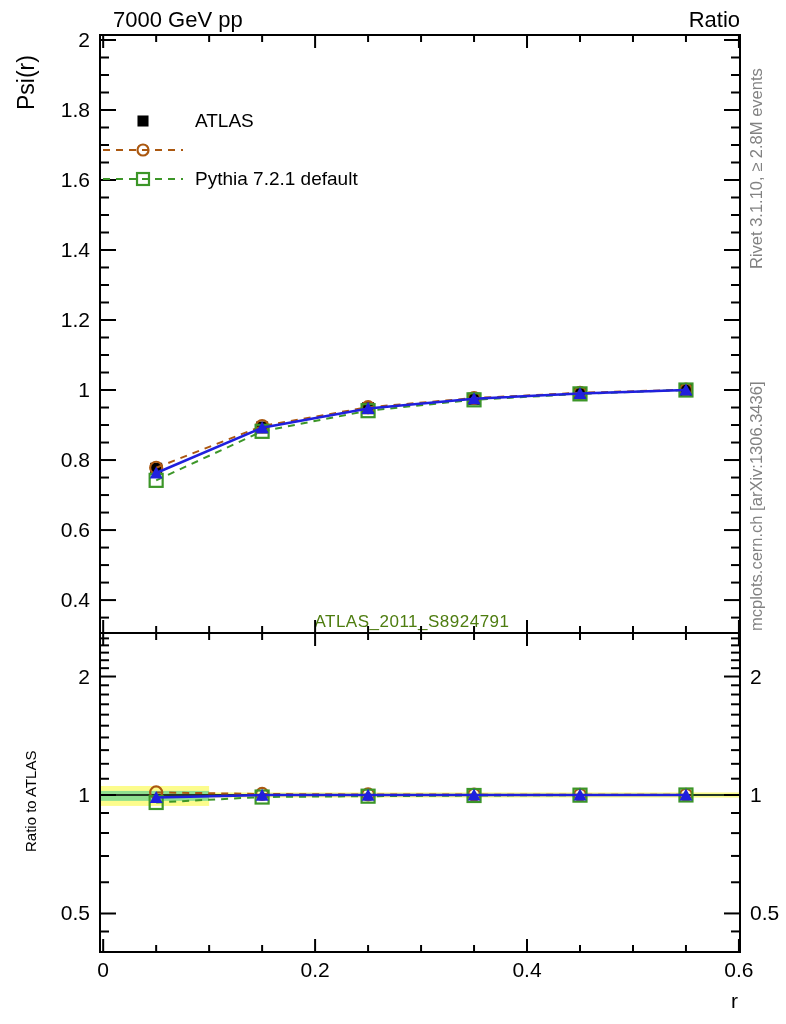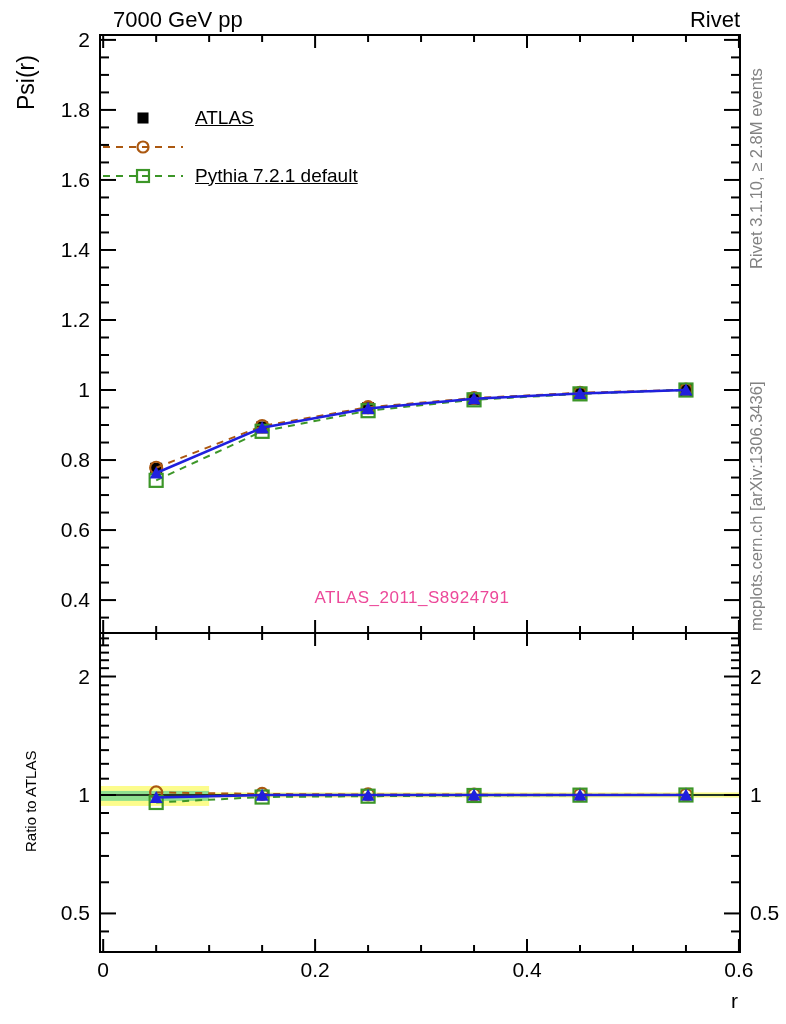--- a/index.html
+++ b/index.html
@@ -1,43 +1,43 @@
 <!DOCTYPE html>
 <html><head>
 <meta charset="utf-8">
 <style>
   html,body{margin:0;padding:0;background:#fff;}
   .page{position:relative;width:786px;height:1024px;background:#ffffff;
-        font-family:"Liberation Sans",sans-serif;color:#000;overflow:hidden;}
+        font-family:"Liberation Sans",sans-serif;color:#000;overflow:hidden;border-radius:27px;}
   #plot{position:absolute;left:0;top:0;}
   #plot text{font-family:"Liberation Sans",sans-serif;fill:#000;}
   .title-left{position:absolute;left:113px;top:7px;font-size:22px;}
   .title-right{position:absolute;right:46px;top:7px;font-size:22px;}
   .ylabel{position:absolute;left:13px;top:110px;font-size:23px;
           transform:rotate(-90deg);transform-origin:0 0;white-space:nowrap;}
   .ratio-ylabel{position:absolute;left:22px;top:852px;font-size:15px;
           transform:rotate(-90deg);transform-origin:0 0;white-space:nowrap;}
   .vnote{position:absolute;left:747px;font-size:16.5px;color:#828282;
           transform:rotate(-90deg);transform-origin:0 0;white-space:nowrap;}
   .vnote-top{top:269px;}
   .vnote-bottom{top:631px;}
-  .watermark{position:absolute;left:412px;top:588px;transform:translateX(-50%);
-          font-size:17px;color:#ec4899;letter-spacing:.5px;}
+  .watermark{position:absolute;left:412px;top:612px;transform:translateX(-50%);
+          font-size:17px;color:#4d7c0f;letter-spacing:.5px;}
   .xlabel{position:absolute;left:731px;top:989px;font-size:21px;}
   .legend{position:absolute;left:100px;top:103px;}
-  .legend-row{display:flex;align-items:center;height:29px;text-decoration:underline;}
+  .legend-row{display:flex;align-items:flex-end;height:29px;}
   .legend-sample{width:86px;height:22px;flex:0 0 86px;}
   .legend-label{font-size:19px;margin-left:9px;white-space:nowrap;}
 </style>
 </head>
 <body>
 
 <div class="page">
   <div class="title-left">7000 GeV pp</div>
-  <div class="title-right">Rivet</div>
+  <div class="title-right">Ratio</div>
   <div class="ylabel">Psi(r)</div>
   <div class="ratio-ylabel">Ratio to ATLAS</div>
   <div class="vnote vnote-top">Rivet 3.1.10, ≥ 2.8M events</div>
   <div class="vnote vnote-bottom">mcplots.cern.ch [arXiv:1306.3436]</div>
   <div class="watermark">ATLAS_2011_S8924791</div>
   <div class="xlabel">r</div>
 
   <svg id="plot" width="786" height="1024">
       <g>
         <rect x="100" y="785.9896001075476" width="109.13907284768214" height="19.926618130010866" fill="#fcfc8c"></rect>

